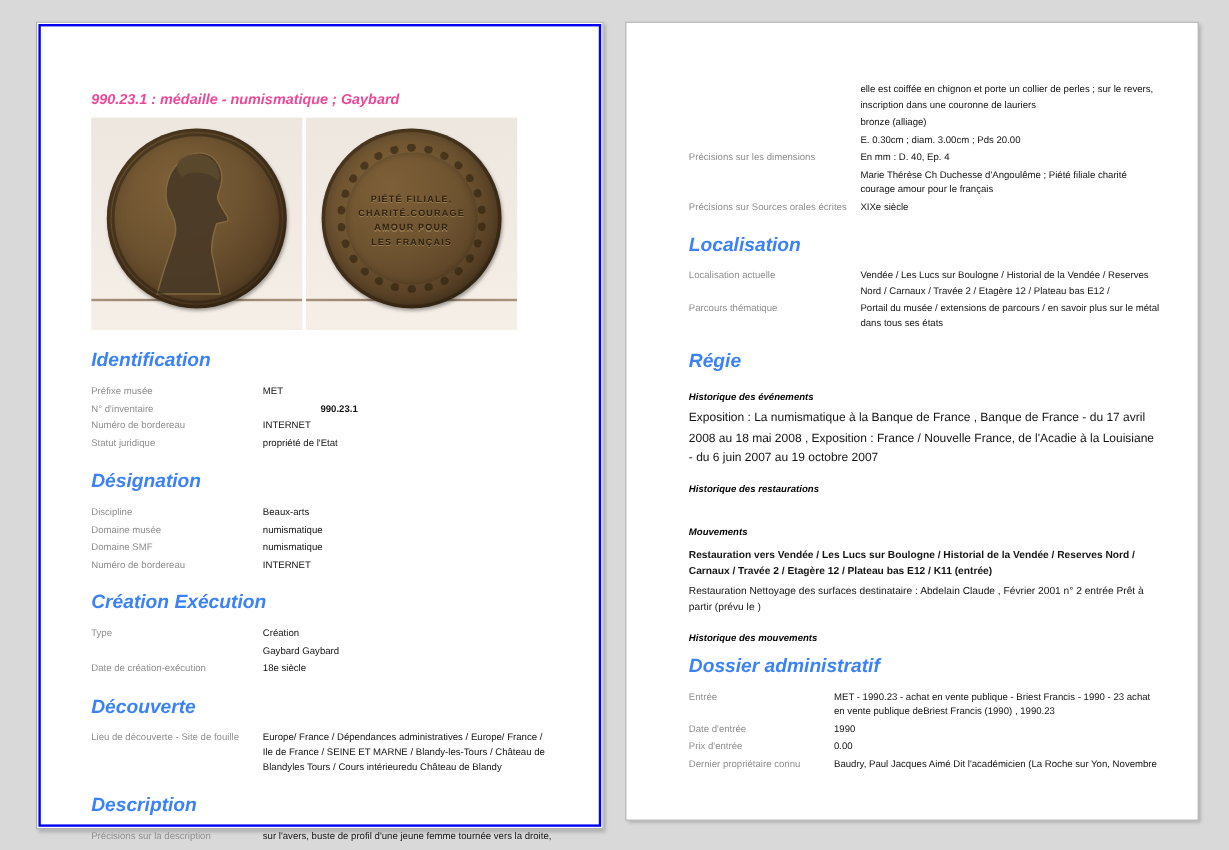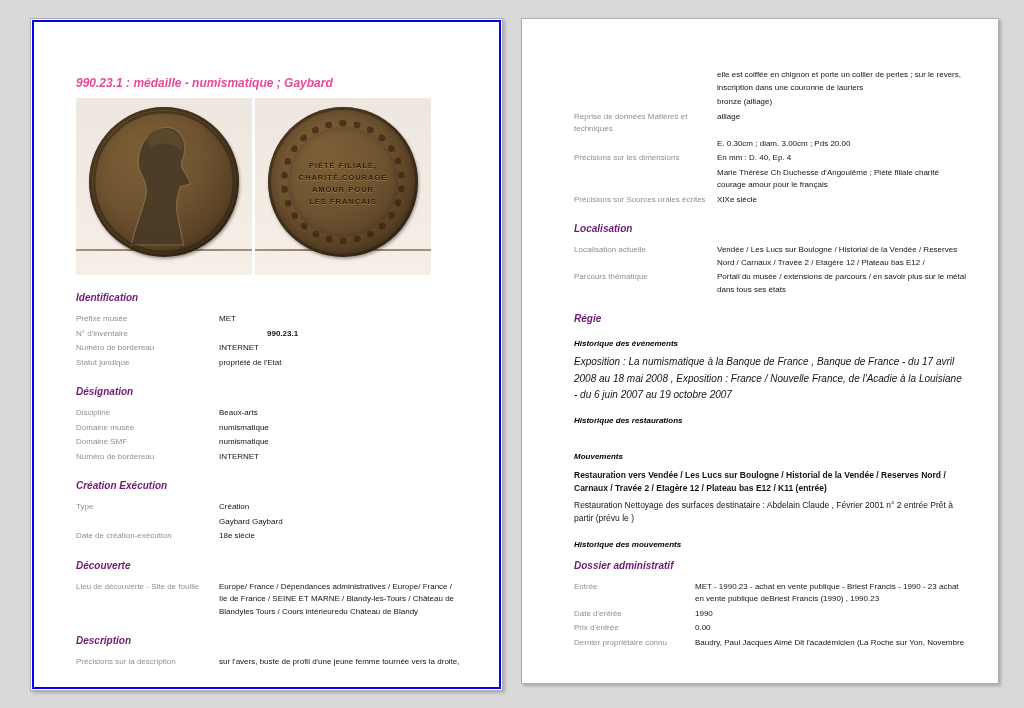--- a/index.html
+++ b/index.html
@@ -17,32 +17,32 @@
   .page-left{left:30px;top:18px;width:471px;height:671px;}
   .page-right{left:521px;top:18px;width:476px;height:664px;}
   .blue-frame{
     position:absolute;inset:1px;border:2px solid #0202ee;pointer-events:none;
   }
   .content{position:absolute;color:#111;}
   .pl-content{left:45px;top:57px;width:386px;}
   .pr-content{left:52px;top:50px;width:392px;}
 
   h1.doc-title{font-size:12px;font-style:italic;font-weight:bold;margin:0 0 8px 0;color:#ec4899;}
-  h2.sec{font-size:10px;font-style:italic;font-weight:bold;margin:17px 0 10px 0;color:#701a75;}
+  h2.sec{font-size:16px;font-style:italic;font-weight:bold;margin:17px 0 10px 0;color:#3b82f6;}
   h2.sec.first{margin-top:17px;}
   h3.sub{font-size:8px;font-style:italic;font-weight:bold;margin:15px 0 6px 0;color:#000;}
   h3.gap-lg{margin-top:27px;}
 
   .row{display:flex;align-items:flex-start;margin-bottom:2px;font-size:8px;line-height:12.5px;}
   .lbl{flex:none;width:137px;color:#8f8f8f;padding-right:6px;}
   .narrow .lbl{width:115px;}
   .val{flex:1;color:#141414;}
   .val.b{font-weight:bold;margin-left:48px;}
 
-  .para{font-size:10px;line-height:16.5px;margin:0 0 4px 0;color:#141414;font-style:italic;}
+  .para{font-size:10px;line-height:16.5px;margin:0 0 4px 0;color:#141414;}
   .para-sm{font-size:8.5px;line-height:13px;margin:0 0 4px 0;color:#141414;}
   .para-sm.b{font-weight:bold;margin-top:8px;}
 
   
   .photos{display:flex;gap:3px;height:177px;margin-bottom:16px;}
   .photo{
     position:relative;width:176px;height:177px;overflow:hidden;
     background:linear-gradient(180deg,#eee7df 0%,#f2ebe3 55%,#f5efe7 100%);
   }
   .table-line{
@@ -171,24 +171,20 @@
   <div class="content pr-content">
     <div class="row">
       <span class="lbl"></span>
       <span class="val">elle est coiffée en chignon et porte un collier de perles ; sur le revers, inscription dans une couronne de lauriers</span>
     </div>
     <div class="row">
       <span class="lbl"></span>
       <span class="val">bronze (alliage)</span>
     </div>
     <div class="row">
-      <span class="lbl">Reprise de données Matières et techniques</span>
-      <span class="val">alliage</span>
-    </div>
-    <div class="row">
       <span class="lbl"></span>
       <span class="val">E. 0.30cm ; diam. 3.00cm ; Pds 20.00</span>
     </div>
     <div class="row">
       <span class="lbl">Précisions sur les dimensions</span>
       <span class="val">En mm : D. 40,  Ep. 4</span>
     </div>
     <div class="row">
       <span class="lbl"></span>
       <span class="val">Marie Thérèse Ch Duchesse d'Angoulême ; Piété filiale charité courage amour pour le français</span>

